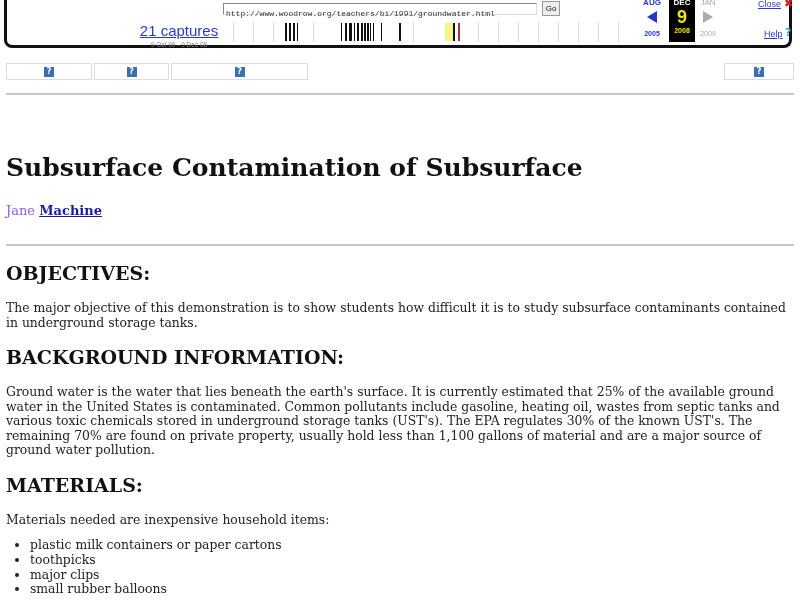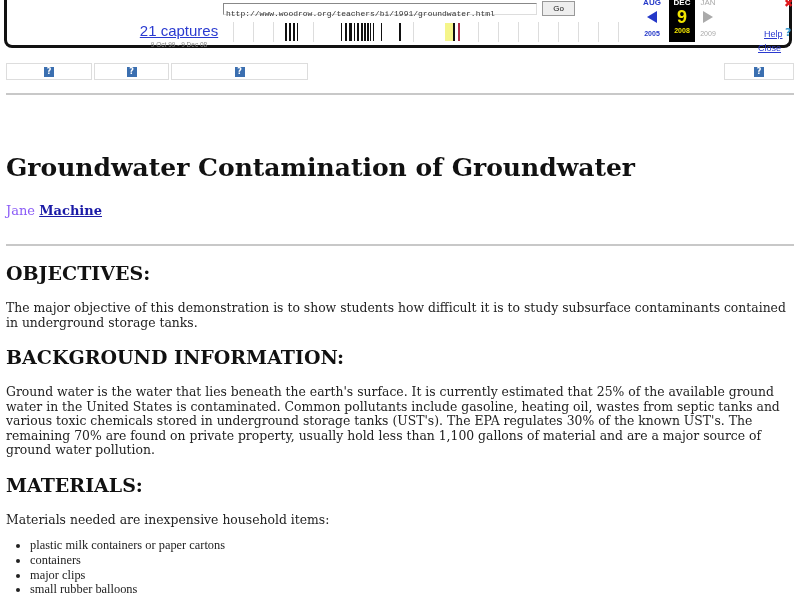--- a/index.html
+++ b/index.html
@@ -32,21 +32,21 @@
   }
   .captures a { font-size:15px; color:#2a3ad0; text-decoration:underline; display:block; }
   .captures .range { font-size:6.5px; color:#888; display:block; margin-top:2px; }
   .url-input {
     position:absolute; left:216px; top:7px; width:314px; height:12px;
     border:1px solid #888; border-right-color:#ddd; border-bottom-color:#ddd;
     font-family:Liberation Mono, monospace; font-size:8px; color:#333;
     padding:4px 2px; box-sizing:border-box; line-height:11px; background:#fff;
   }
   .go-btn {
-    position:absolute; left:535px; top:5px; width:33px; height:15px;
+    position:absolute; left:535px; top:5px; width:18px; height:15px;
     border:1px solid #999; background:#eee; font-family:"Liberation Sans", sans-serif;
     font-size:8px; text-align:center; line-height:14px; color:#111; box-sizing:border-box;
   }
   .timeline { position:absolute; left:216px; top:24px; width:415px; height:22px; }
   .tl-sep { position:absolute; top:2px; width:1px; height:20px; background:#ddd; }
   .tl-bar { position:absolute; top:3px; width:2px; height:18px; background:#111; }
   .tl-hl { position:absolute; top:3px; width:8px; height:18px; background:#f5f58a; }
   .tl-red { position:absolute; top:3px; width:2px; height:18px; background:#b0304a; }
   .nav-col {
     position:absolute; top:0; width:22px; text-align:center;
@@ -63,21 +63,21 @@
   .arrow-left {
     width:0; height:0; border-top:6px solid transparent; border-bottom:6px solid transparent;
     border-right:10px solid #2438c8; display:inline-block; margin:4px 0 3px;
   }
   .arrow-right {
     width:0; height:0; border-top:6px solid transparent; border-bottom:6px solid transparent;
     border-left:10px solid #aaa; display:inline-block; margin:4px 0 3px;
   }
   .close-link {
     position:absolute; left:751px; top:3px; font-family:"Liberation Sans", sans-serif;
-    font-size:9px; color:#2a3ad0; text-decoration:underline;margin-top:44px;
+    font-size:9px; color:#2a3ad0; text-decoration:underline;
   }
   .close-x { position:absolute; left:777px; top:1px; color:#e0181c; font-weight:bold;
     font-family:"DejaVu Sans", sans-serif; font-size:11px; }
   .help-link {
     position:absolute; left:757px; top:33px; font-family:Liberation Sans, sans-serif;
     font-size:9px; color:#2a3ad0; text-decoration:underline;
   }
   .help-q { position:absolute; left:778px; top:30px; color:#3a9ad0; font-weight:bold;
     font-family:"DejaVu Sans", sans-serif; font-size:11px; }
   .img-box {
@@ -104,21 +104,21 @@
     font-size:19px; font-weight:bold; color:#111; white-space:nowrap;
   }
   p.body {
     position:absolute; left:6px; margin:0; width:790px;
     font-size:12.4px; line-height:14.6px; color:#222;
   }
   ul.mat {
     position:absolute; left:6px; top:538px; margin:0; padding:0 0 0 24px;
     font-size:12.4px; line-height:14.8px; color:#222;
   }
-  ul.mat li { margin:0;font-family:Liberation Serif, serif; }
+  ul.mat li { margin:0; }
 </style>
 </head>
 <body>
 
 <div class="wb-bar">
 
   <div class="captures">
     <a href="#">21 captures</a>
     <span class="range">9 Oct 99 - 9 Dec 08</span>
   </div>
@@ -191,36 +191,36 @@
 </div>
 <div class="img-box" style="left:171px;width:137px">
   <span class="q">?</span>
 </div>
 <div class="img-box" style="left:724px;width:70px">
   <span class="q">?</span>
 </div>
 
 <hr class="rule" style="top:93px">
 
-<h1>Groundwater Contamination of Groundwater</h1>
+<h1>Subsurface Contamination of Subsurface</h1>
 
 <div class="author">
   <b>Jane</b>
   <a href="#">Machine</a><br>
 </div>
 
 <hr class="rule" style="top:244px">
 
 <h2 style="top:262px">OBJECTIVES:</h2>
 <p class="body" style="top:301px">The major objective of this demonstration is to show students how difficult it is to study subsurface contaminants contained in underground storage tanks.</p>
 
 <h2 style="top:346px">BACKGROUND INFORMATION:</h2>
 <p class="body" style="top:385px">Ground water is the water that lies beneath the earth's surface. It is currently estimated that 25% of the available ground water in the United States is contaminated. Common pollutants include gasoline, heating oil, wastes from septic tanks and various toxic chemicals stored in underground storage tanks (UST's). The EPA regulates 30% of the known UST's. The remaining 70% are found on private property, usually hold less than 1,100 gallons of material and are a major source of ground water pollution.</p>
 
 <h2 style="top:474px">MATERIALS:</h2>
 <p class="body" style="top:513px">Materials needed are inexpensive household items:</p>
 
 <ul class="mat">
   <li>plastic milk containers or paper cartons</li>
-  <li>containers</li>
+  <li>toothpicks</li>
   <li>major clips</li>
   <li>small rubber balloons</li>
 </ul>
 
 </body></html>

